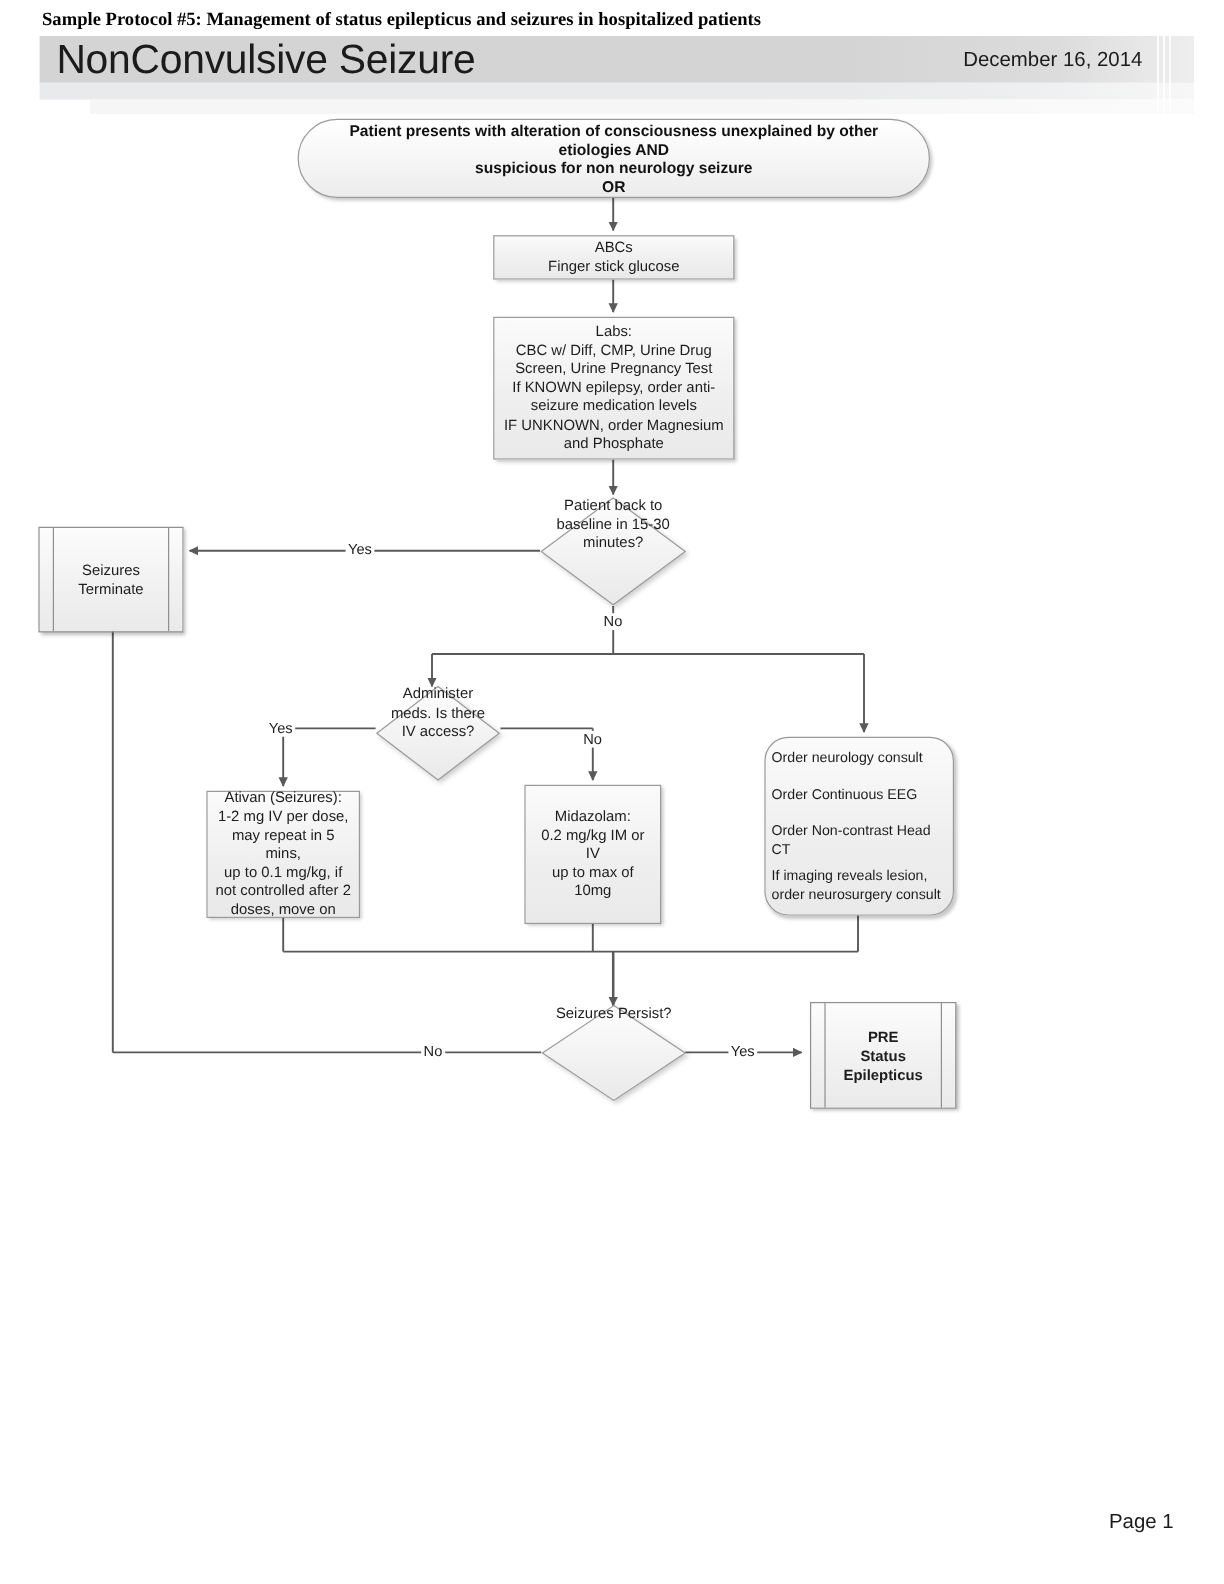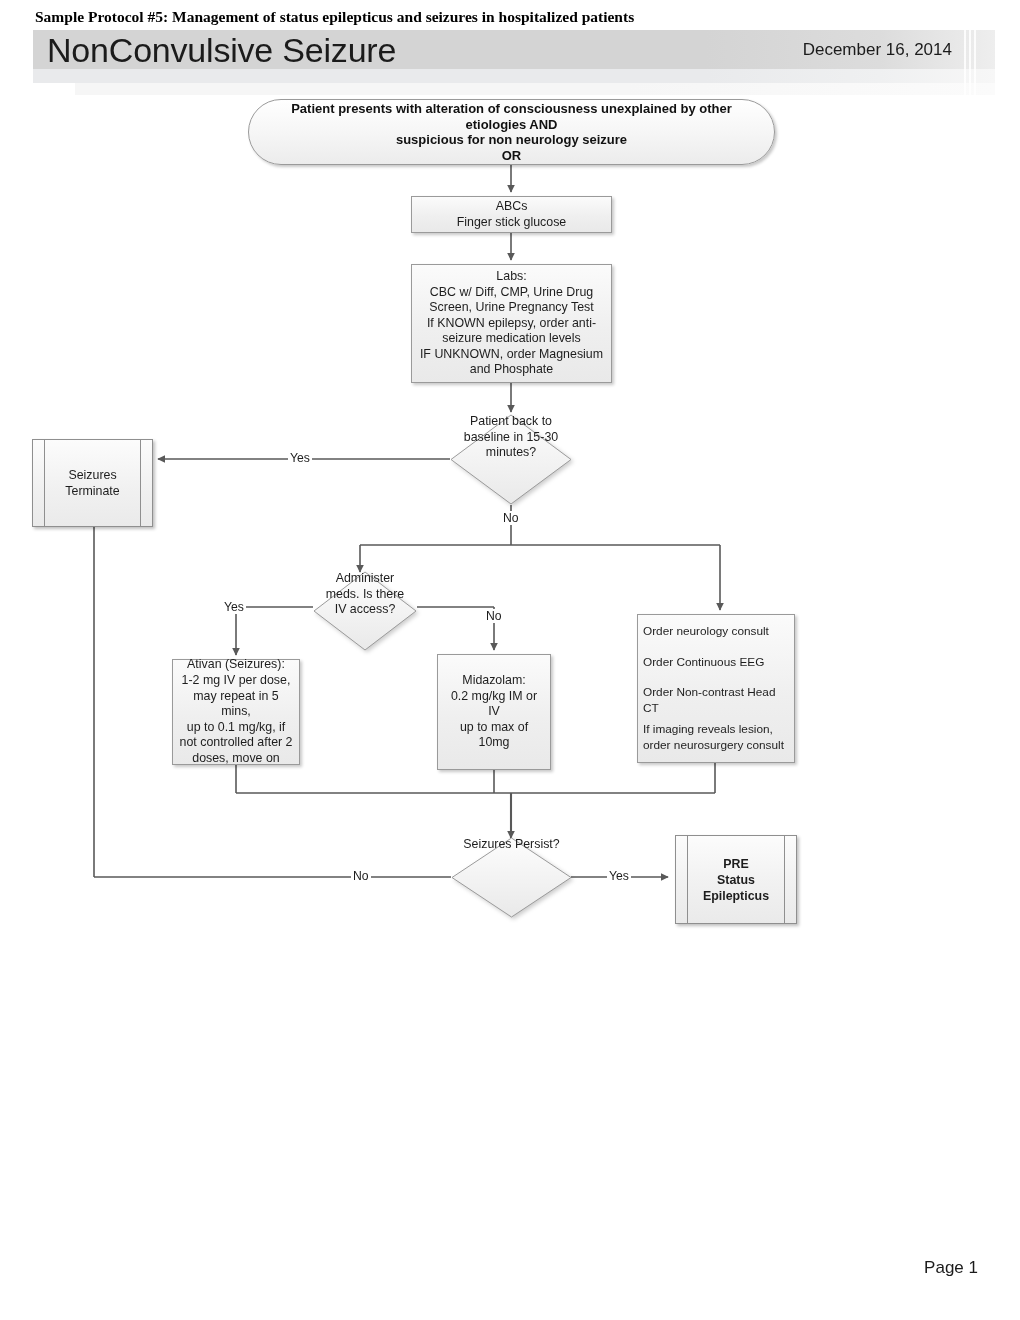--- a/index.html
+++ b/index.html
@@ -248,21 +248,21 @@
   </div>
 
   <div class="node proc" style="left:437px;top:654px;width:114px;height:116px;">
     <div>
       <div>Midazolam:</div>
       <div>0.2 mg/kg IM or IV</div>
       <div>up to max of 10mg</div>
     </div>
   </div>
 
-  <div class="node proc boxleft" style="left:637px;top:614px;width:158px;height:149px;padding:6px 5px;">
+  <div class="node proc boxleft" style="left:637px;top:614px;width:158px;height:149px;padding:6px 5px;border-radius:20px;">
     <div class="inner" style="font-size:11.8px;line-height:15.5px;">
       <div>Order neurology consult</div>
       <div style="height:15px;"></div>
       <div>Order Continuous EEG</div>
       <div style="height:15px;"></div>
       <div>Order Non-contrast Head CT</div>
       <div style="height:6px;"></div>
       <div>If imaging reveals lesion, order neurosurgery consult</div>
     </div>
   </div>

